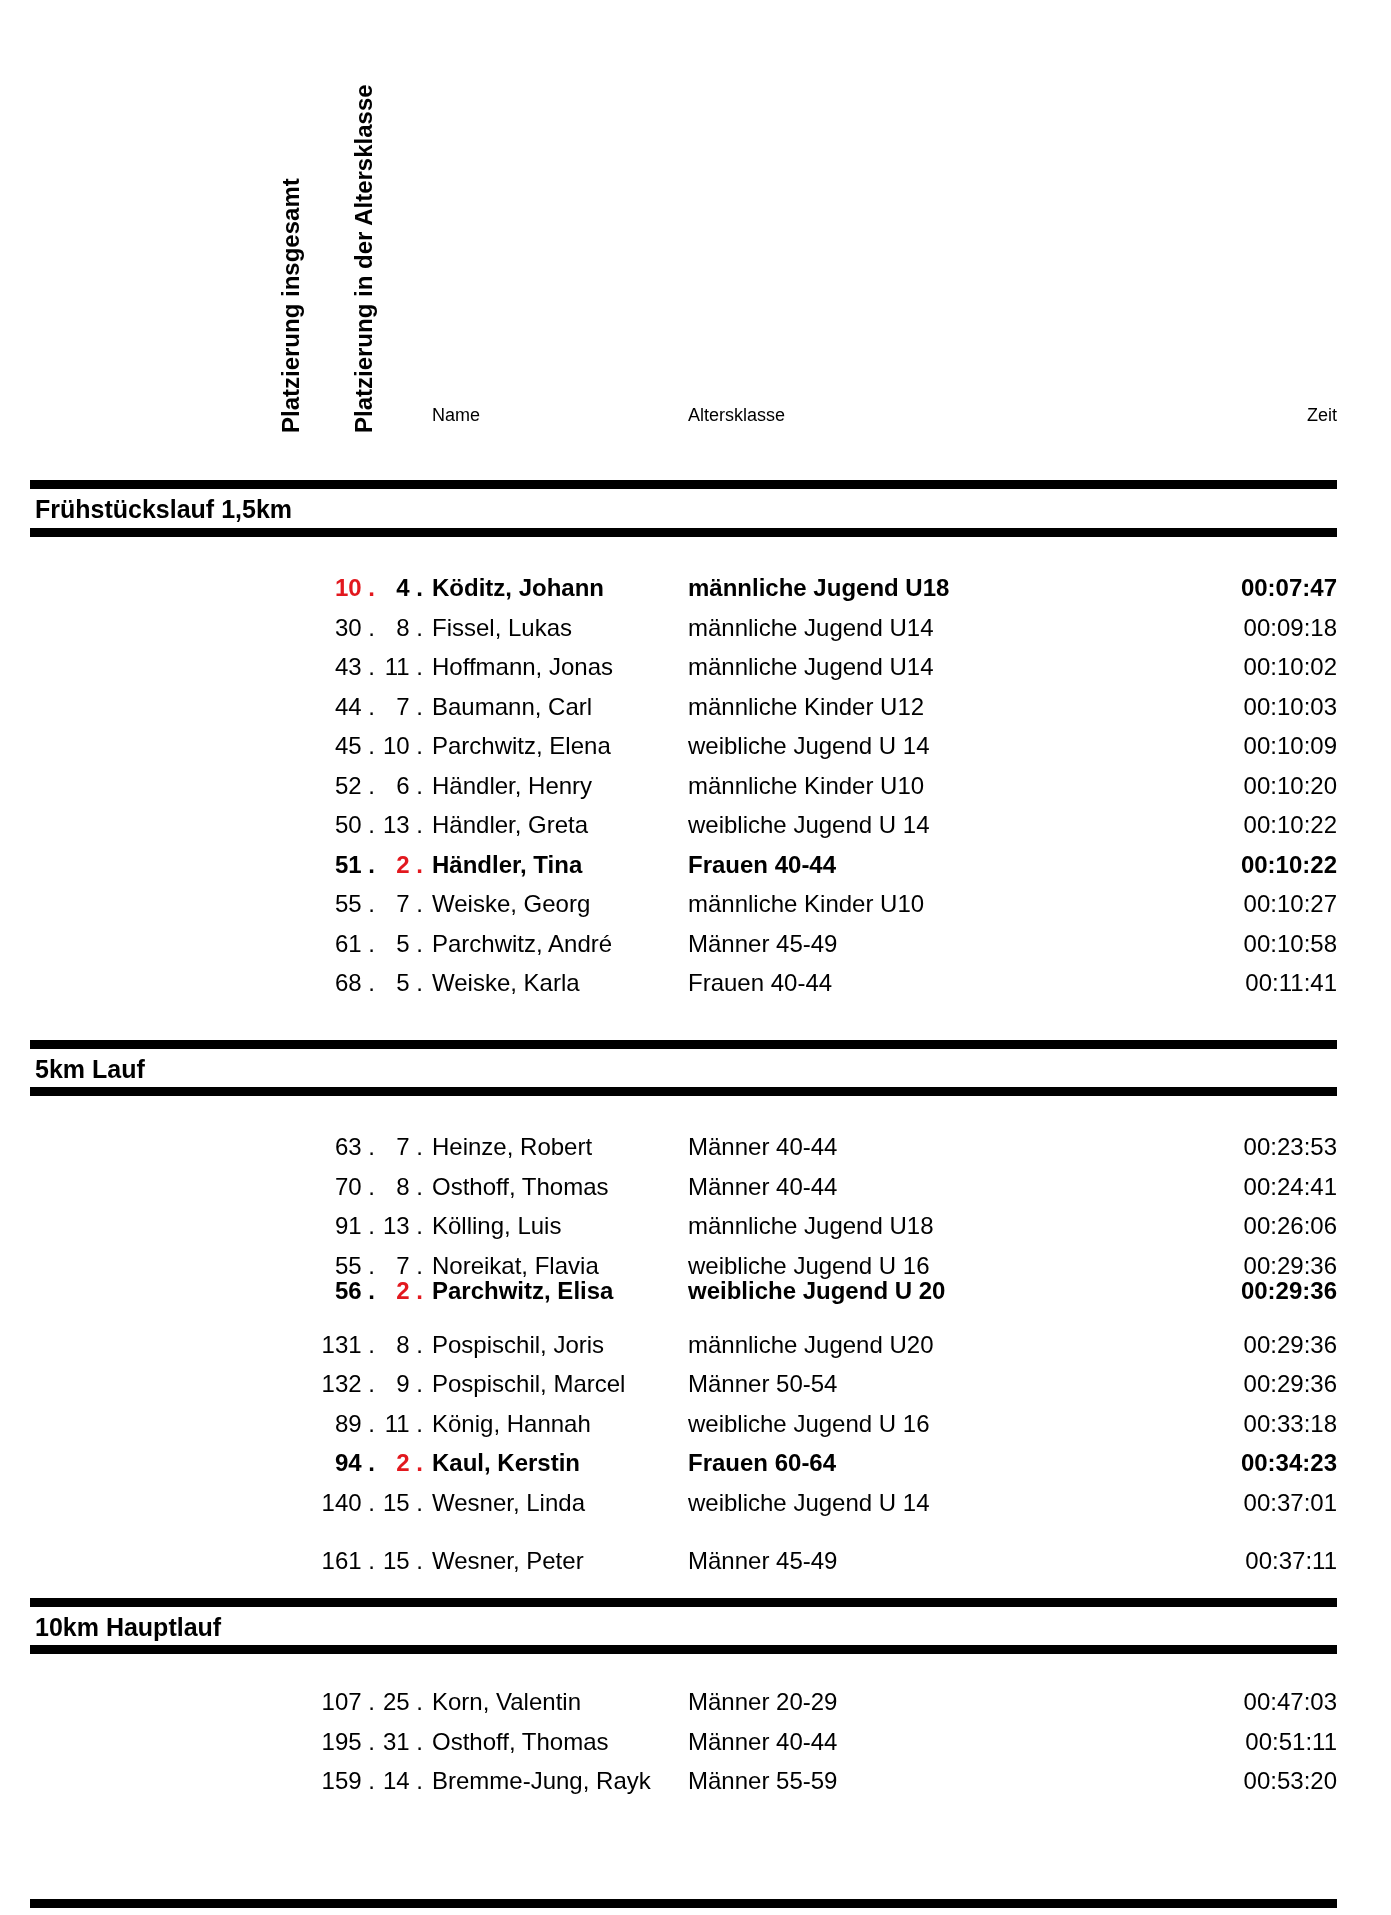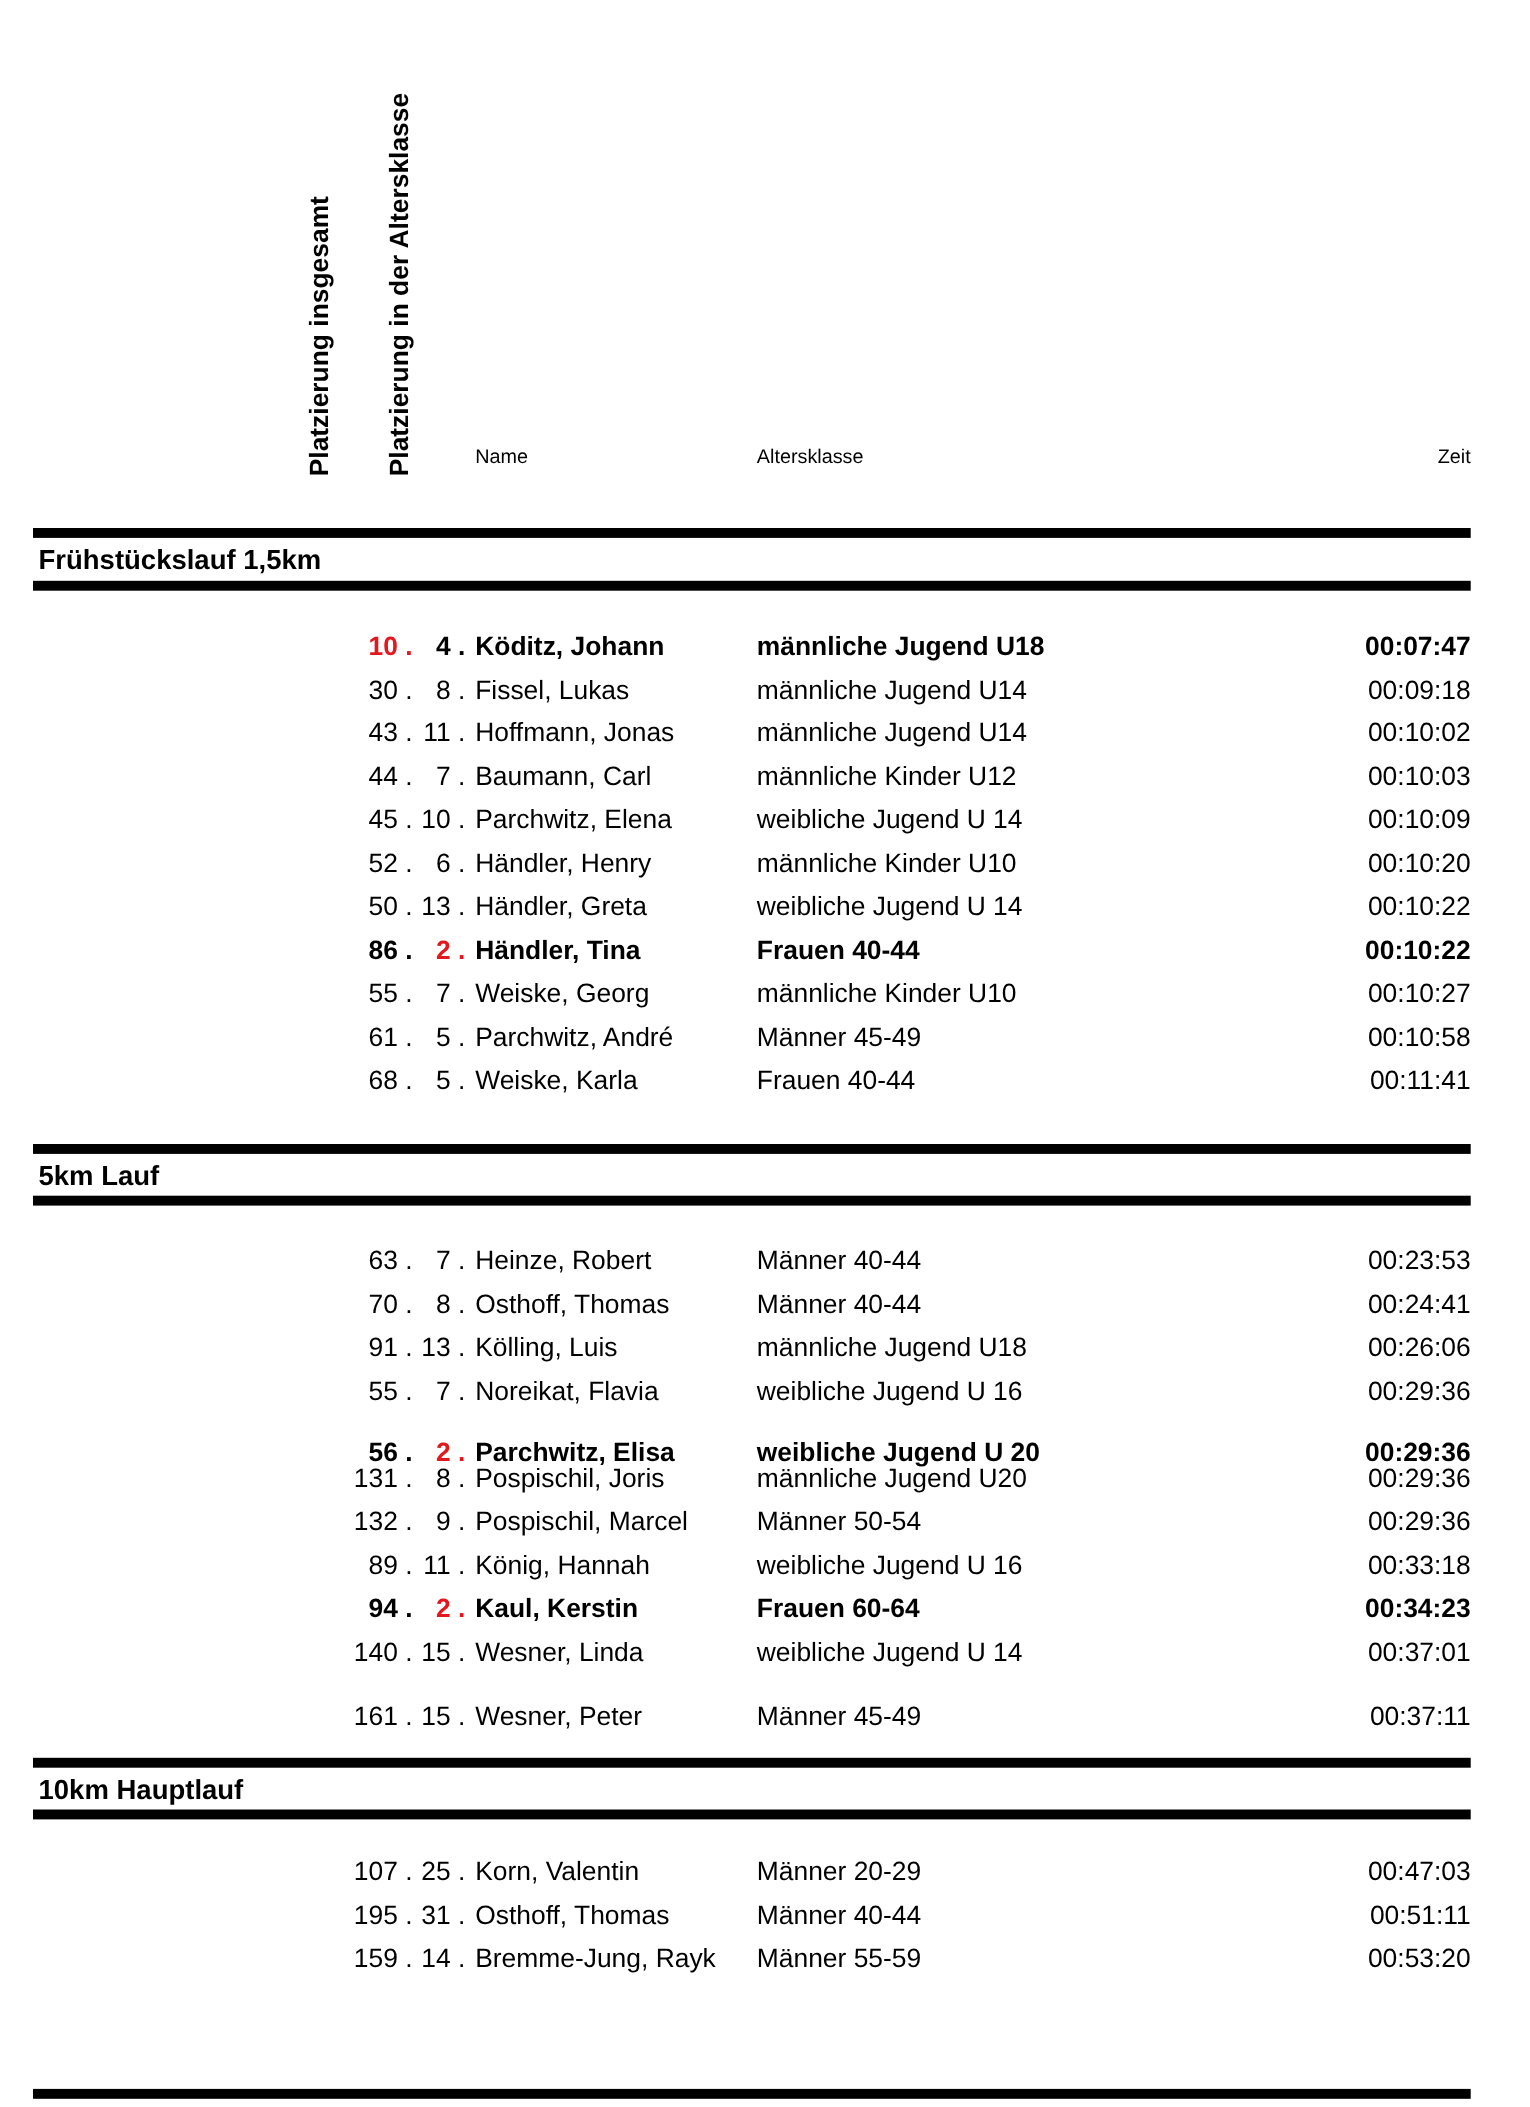--- a/index.html
+++ b/index.html
@@ -101,21 +101,21 @@
         <span class="cell c-time">00:10:20</span>
       </div>
       <div class="row" style="top: 237px;">
         <span class="cell c-overall">50 .</span>
         <span class="cell c-class">13 .</span>
         <span class="cell c-name">Händler, Greta</span>
         <span class="cell c-age">weibliche Jugend U 14</span>
         <span class="cell c-time">00:10:22</span>
       </div>
       <div class="row bold" style="top: 276.5px;">
-        <span class="cell c-overall">86 .</span>
+        <span class="cell c-overall">51 .</span>
         <span class="cell c-class red">2 .</span>
         <span class="cell c-name">Händler, Tina</span>
         <span class="cell c-age">Frauen 40-44</span>
         <span class="cell c-time">00:10:22</span>
       </div>
       <div class="row" style="top: 316px;">
         <span class="cell c-overall">55 .</span>
         <span class="cell c-class">7 .</span>
         <span class="cell c-name">Weiske, Georg</span>
         <span class="cell c-age">männliche Kinder U10</span>
@@ -162,21 +162,21 @@
         <span class="cell c-age">männliche Jugend U18</span>
         <span class="cell c-time">00:26:06</span>
       </div>
       <div class="row" style="top: 118.5px;">
         <span class="cell c-overall">55 .</span>
         <span class="cell c-class">7 .</span>
         <span class="cell c-name">Noreikat, Flavia</span>
         <span class="cell c-age">weibliche Jugend U 16</span>
         <span class="cell c-time">00:29:36</span>
       </div>
-      <div class="row bold" style="top: 174px;">
+      <div class="row bold" style="top: 144px;">
         <span class="cell c-overall">56 .</span>
         <span class="cell c-class red">2 .</span>
         <span class="cell c-name">Parchwitz, Elisa</span>
         <span class="cell c-age">weibliche Jugend U 20</span>
         <span class="cell c-time">00:29:36</span>
       </div>
       <div class="row" style="top: 197.5px;">
         <span class="cell c-overall">131 .</span>
         <span class="cell c-class">8 .</span>
         <span class="cell c-name">Pospischil, Joris</span>

